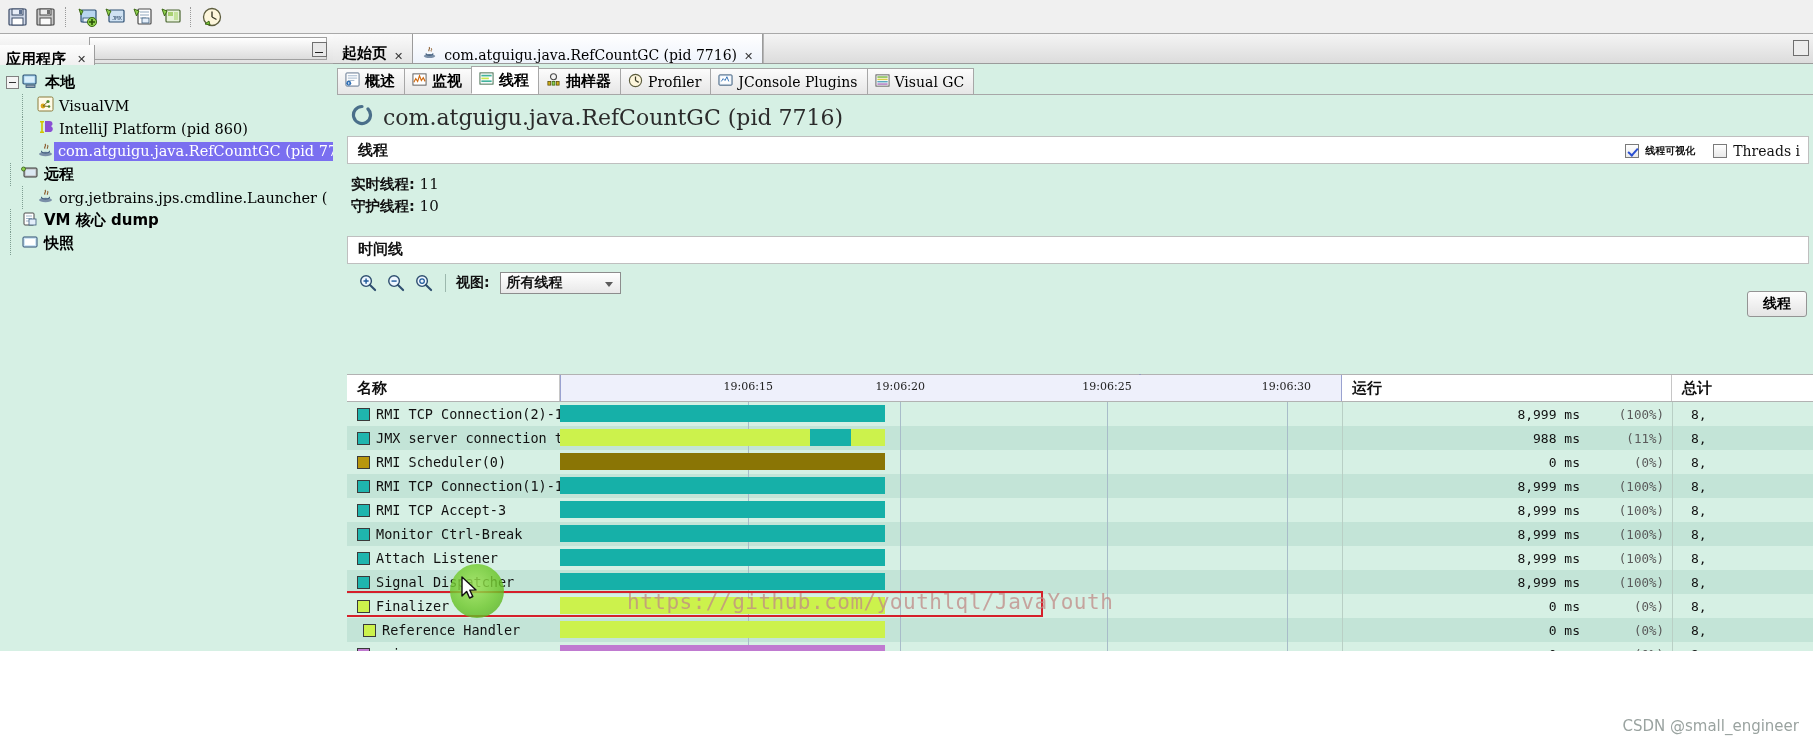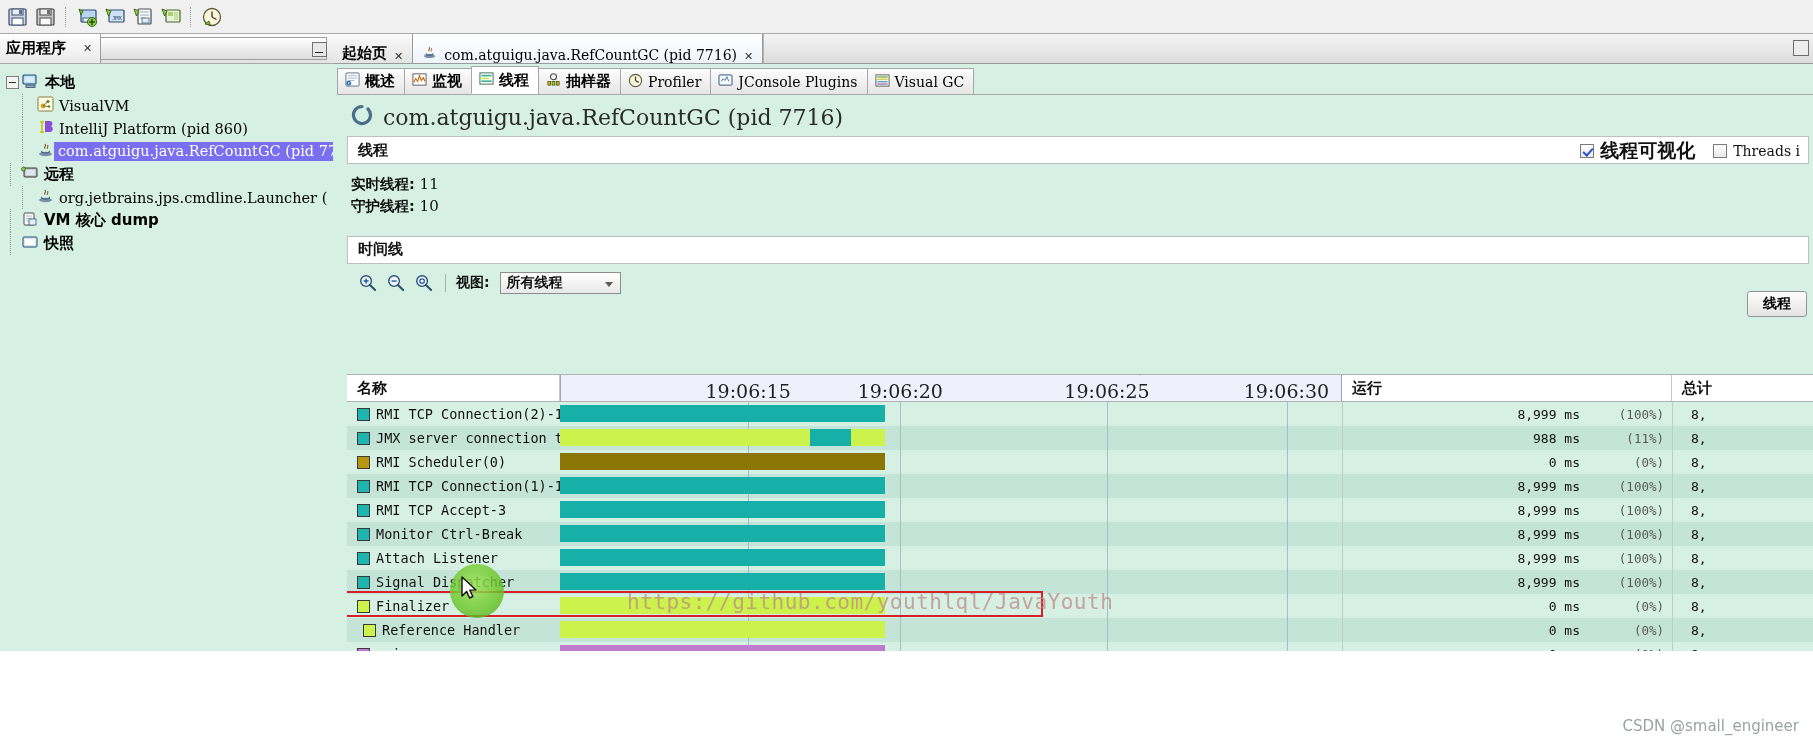--- a/index.html
+++ b/index.html
@@ -46,24 +46,24 @@
     box-sizing: border-box;
   }
   .lp-header {
     position: absolute; left: 0; top: 0;
     width: 333px; height: 30px;
     background: linear-gradient(#fbfbfb, #e2e2e2);
     border-bottom: 1px solid #a9a9a9;
     box-sizing: border-box;
   }
   .lp-tab {
-    position: absolute; left: 0; top: 0;
+    position: absolute; left: 0; top: 11px;
     height: 29px;
     padding: 0 8px 0 6px;
-    display: flex; align-items: center; gap: 17px;
+    display: flex; align-items: center; gap: 11px;
     background: linear-gradient(#fdfdfd, #eaeaea);
     border-right: 1px solid #9d9d9d;
     box-sizing: border-box;
   }
   .lp-tab-title {
     font-family: "DejaVu Sans", sans-serif;
     font-weight: bold; font-size: 15px; color: #000;
   }
   .tab-x {
     font-family: "DejaVu Sans", sans-serif;
@@ -244,21 +244,21 @@
   .chk.on::after {
     content: "";
     position: absolute; left: 4px; top: 1px;
     width: 4px; height: 8px;
     border: solid #2a4fd0;
     border-width: 0 2px 2px 0;
     transform: rotate(42deg);
   }
   .chk-label {
     font-family: Liberation Serif, serif;
-    font-weight: bold; font-size: 19px; color: #111;
+    font-weight: bold; font-size: 10px; color: #111;
   }
   .chk-label.ltn { font-family: "DejaVu Serif", serif; font-weight: normal; font-size: 14px;}
 
   .stats {
     padding: 10px 0 10px 14px;
     line-height: 1.45;
   }
   .stat-row {
     font-family: "DejaVu Serif", serif;
     font-size: 15px; color: #111;
@@ -348,21 +348,21 @@
     background: #eef0fb;
     border-right: 1px solid #9aa2d0;
     border-left: 1px solid #9aa2d0;
     flex: none;
     padding: 0;
     position: relative;
   }
   .time-ticks {
     position: absolute; inset: 0;
     font-family: "DejaVu Serif", serif;
-    font-weight: normal; font-size: 19px; color: #222;
+    font-weight: normal; font-size: 11px; color: #222;
   }
   .tick { position: absolute; top: 5px; transform: translateX(-50%); }
   .marker {
     position: absolute;
     width: 0; height: 0;
     border-left: 6px solid transparent;
     border-right: 6px solid transparent;
     border-top: 6px solid #7d86c4;
   }
 

